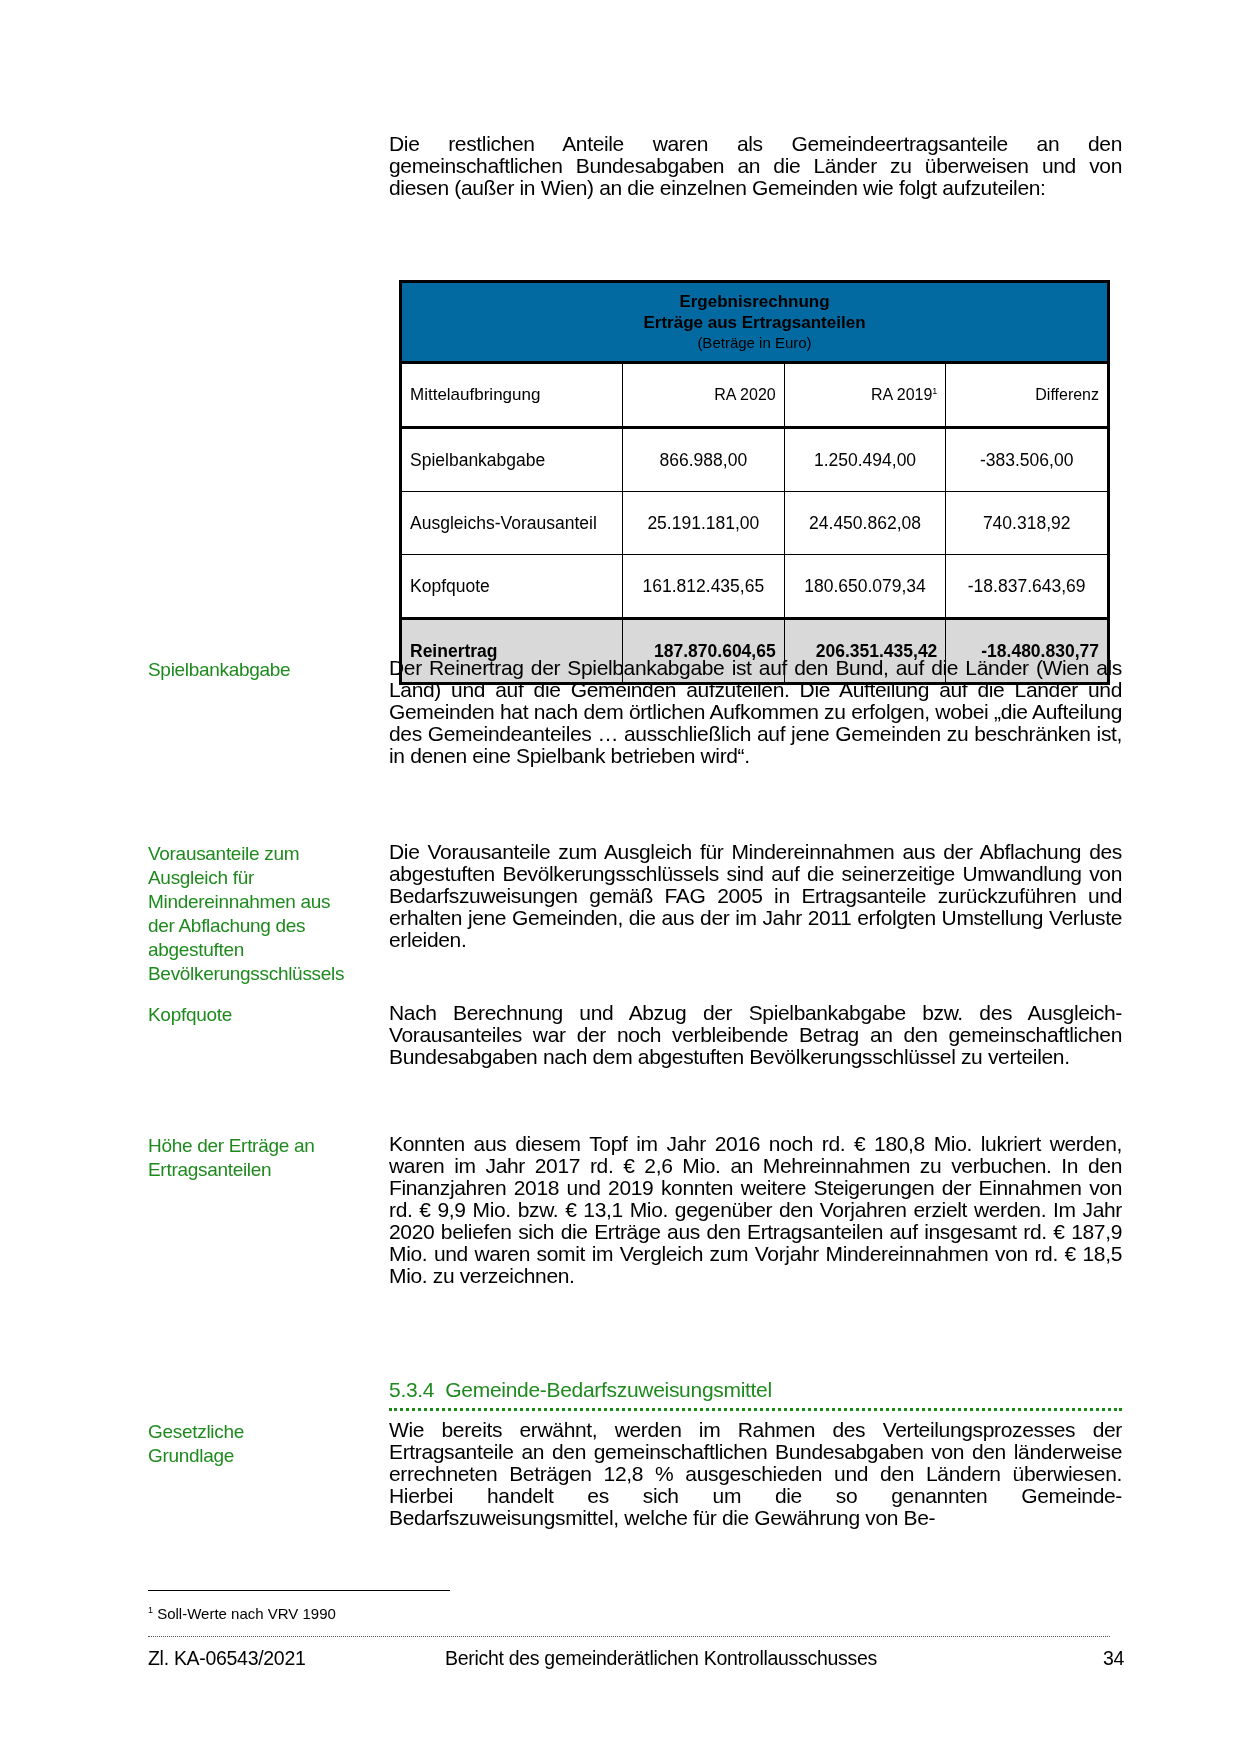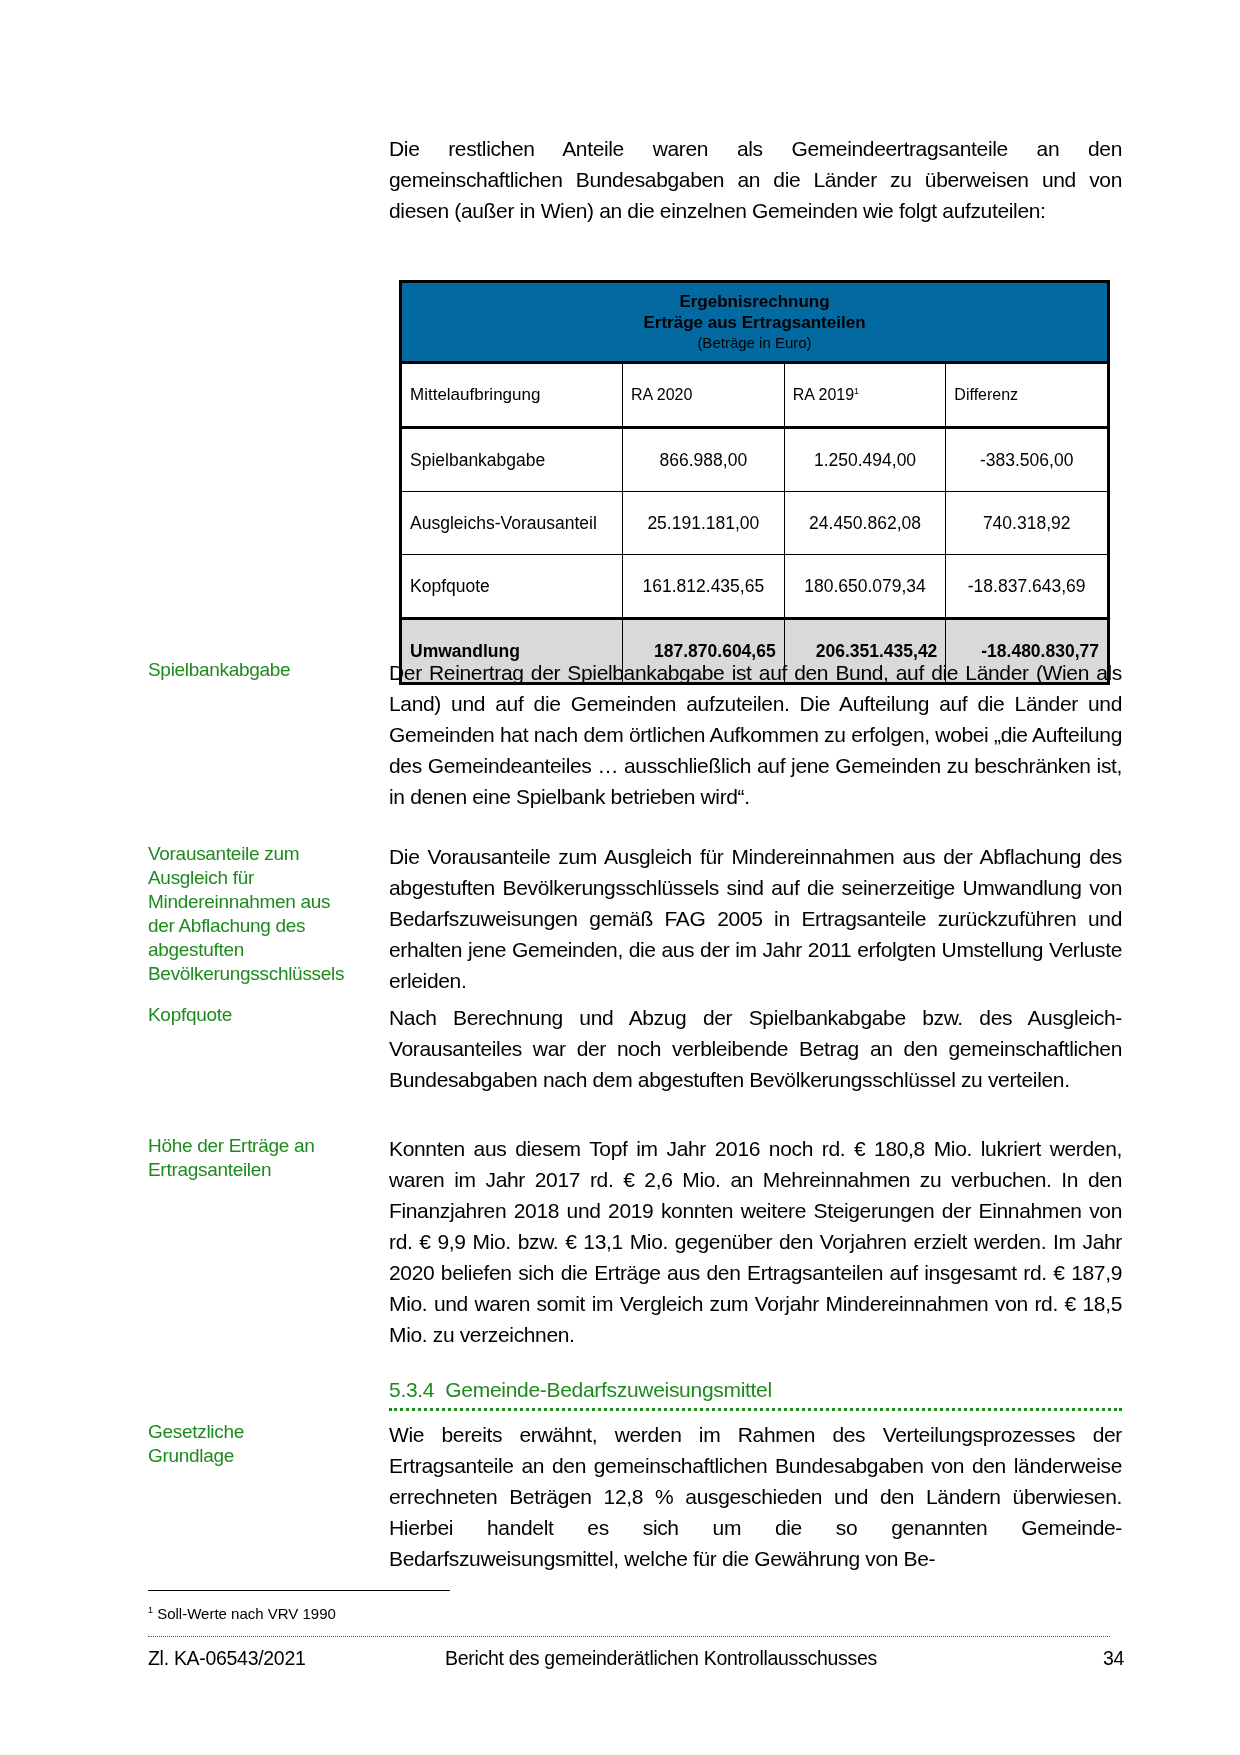--- a/index.html
+++ b/index.html
@@ -4,21 +4,21 @@
   <style>
     html, body { margin: 0; padding: 0; background: #ffffff; }
     body {
       width: 1240px; height: 1755px; position: relative; overflow: hidden;
       font-family: "Liberation Sans", sans-serif; color: #000;
     }
     .page { position: absolute; left: 0; top: 0; width: 1240px; height: 1755px; }
 
     .body-text {
       position: absolute; left: 389px; width: 733px;
-      font-size: 21px; line-height: 31px; text-align: justify;
+      font-size: 21px; line-height: 22px; text-align: justify;
       font-family: "Liberation Sans", sans-serif;
       letter-spacing: -0.35px;
     }
     .margin-label {
       position: absolute; left: 148px; width: 210px;
       font-size: 19px; line-height: 24px; color: #1e8a1e;
       font-family: "Liberation Sans", sans-serif;
       letter-spacing: -0.3px;
     }
 
@@ -29,21 +29,21 @@
       border: 3px solid #000;
     }
     .tbl td, .tbl th { border: 1px solid #000; padding: 8px 8px; }
     .tbl .head-cell {
       background: #0369a1; text-align: center; height: 78px;
       border-bottom: 3px solid #000; padding: 0;
     }
     .tbl .title1, .tbl .title2 { font-weight: bold; font-size: 17px; line-height: 21px; display: block; }
     .tbl .subtitle { font-size: 15px; line-height: 20px; display: block; }
     .tbl .colhead td { height: 46px; font-size: 17px; border-bottom: 3px solid #000; }
-    .tbl .colhead td.c { text-align: left; font-size: 16px; }
+    .tbl .colhead td.c { text-align: right; font-size: 16px; }
     .tbl .row td { height: 46px; font-size: 17.5px; }
     .tbl .row td.num { text-align: center; }
     .tbl .total td {
       height: 46px; font-size: 17.5px; font-weight: bold; background: #d9d9d9;
       border-top: 3px solid #000;
     }
     .tbl .total td.num { text-align: right; }
     .tbl sup { font-size: 9px; vertical-align: super; }
 
     .section-heading {
@@ -105,21 +105,21 @@
       <td class="num">24.450.862,08</td>
       <td class="num">740.318,92</td>
     </tr>
     <tr class="row">
       <td>Kopfquote</td>
       <td class="num">161.812.435,65</td>
       <td class="num">180.650.079,34</td>
       <td class="num">-18.837.643,69</td>
     </tr>
     <tr class="total">
-      <td>Umwandlung</td>
+      <td>Reinertrag</td>
       <td class="num">187.870.604,65</td>
       <td class="num">206.351.435,42</td>
       <td class="num">-18.480.830,77</td>
     </tr>
   </tbody>
     </table>
 
   <div class="margin-label" style="top:658px;">Spielbankabgabe</div>
   <p class="body-text" style="top:657px; margin:0;">Der Reinertrag der Spielbankabgabe ist auf den Bund, auf die Länder (Wien als Land) und auf die Gemeinden aufzuteilen. Die Aufteilung auf die Länder und Gemeinden hat nach dem örtlichen Aufkommen zu erfolgen, wobei „die Aufteilung des Gemeindeanteiles … ausschließlich auf jene Gemeinden zu beschränken ist, in denen eine Spielbank betrieben wird“.</p>
 

